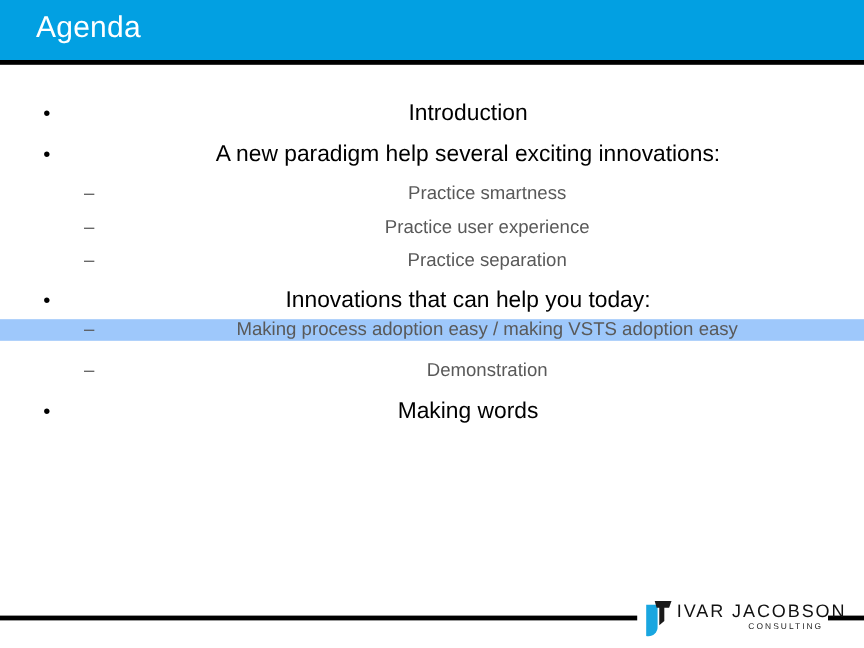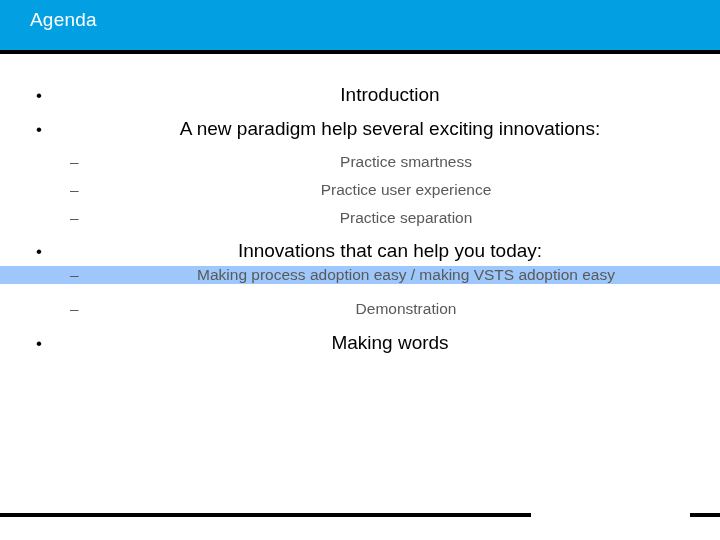--- a/index.html
+++ b/index.html
@@ -21,21 +21,21 @@
     left: 0;
     top: 0;
     width: 720px;
     height: 50px;
     background: #02a0e2;
   }
   #slide-title {
     position: absolute;
     left: 30px;
     top: 9px;
-    font-size: 19px;
+    font-size: 25px;
     color: #ffffff;
     letter-spacing: 0.2px;
     white-space: nowrap;
   }
   #header-rule {
     position: absolute;
     left: 0;
     top: 50px;
     width: 720px;
     height: 4px;
@@ -217,13 +217,25 @@
         <span class="bullet-mark">•</span>
         <span class="bullet-text">Making words</span>
       </div>
     </div>
   </div>
 
 <div id="slide-footer">
   <div class="footer-rule" id="footer-rule-left"></div>
   <div class="footer-rule" id="footer-rule-right"></div>
 
+  <div id="logo">
+    <div id="logo-mark">
+      <svg viewBox="0 0 28 31" width="28" height="31" xmlns="http://www.w3.org/2000/svg">
+        <path d="M4.5 4.0 H14.0 V22.5 C14.0 26.8 10.6 30.2 6.3 30.2 C5.6 30.2 5.0 30.1 4.5 29.9 Z" fill="#19a6e0"></path>
+        <path d="M11.6 0.8 L25.6 0.8 L23.6 6.4 L19.6 6.4 L19.6 17.6 L15.4 21.0 L15.4 6.4 L13.2 6.4 Z" fill="#1a1a1a"></path>
+      </svg>
+    </div>
+    <div id="logo-wordmark">
+      <div id="logo-name">IVAR JACOBSON</div>
+      <div id="logo-tagline">CONSULTING</div>
+    </div>
+  </div>
 </div>
 
 </body></html>

